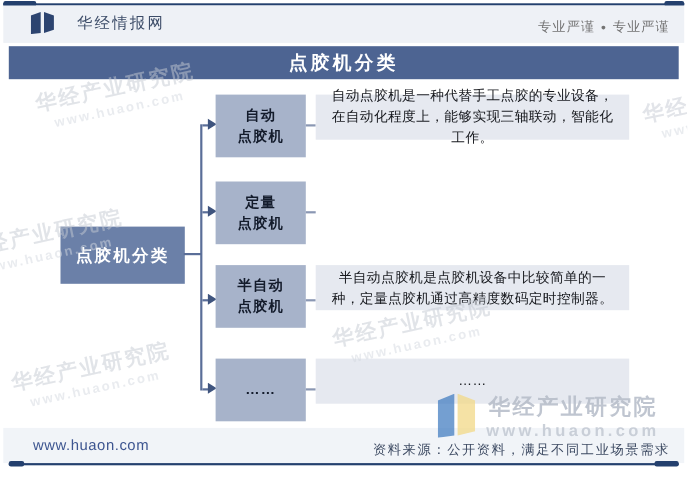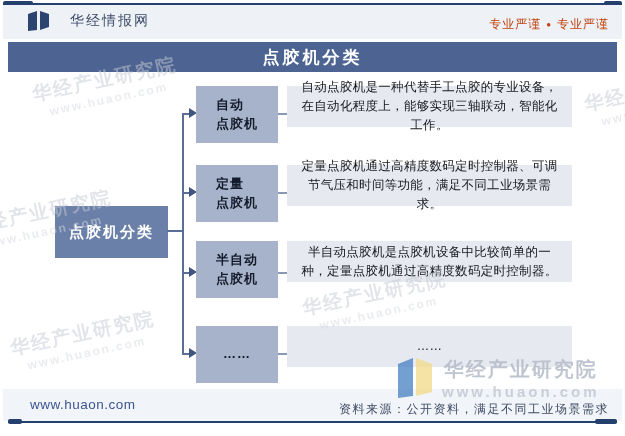--- a/index.html
+++ b/index.html
@@ -12,38 +12,38 @@
   .rule-top-thin{left:3px;right:3px;top:3px;height:2px;}
   .rule-top-thick-left{left:3px;top:1px;width:30px;height:5px;border-radius:2px;}
   .rule-top-thick-right{right:3px;top:1px;width:18px;height:5px;border-radius:2px;}
   .rule-bottom-thin{left:8px;right:8px;top:421px;height:2px;}
   .rule-bottom-thick-left{left:8px;top:419px;width:14px;height:5px;border-radius:2px;}
   .rule-bottom-thick-right{right:8px;top:419px;width:22px;height:5px;border-radius:2px;}
   
   .header-band{position:absolute;left:3px;right:3px;top:5px;height:34px;background:#eef1f6;}
   .brand{position:absolute;left:28px;top:11px;display:flex;align-items:center;gap:20px;}
   .brand-text{font-size:14px;color:#3c4c68;letter-spacing:2px;font-weight:500;}
-  .tagline{position:absolute;right:16px;top:16px;font-size:12px;color:#c2410c;letter-spacing:1px;display:flex;align-items:center;gap:5px;}
+  .tagline{position:absolute;right:16px;top:16px;font-size:12px;color:#737373;letter-spacing:1px;display:flex;align-items:center;gap:5px;}
   .tagline .sep{font-size:8px;line-height:1;}
   
   .title-band{position:absolute;left:8px;right:8px;top:42px;height:30px;background:#4d6492;
     color:#fff;font-size:17px;font-weight:bold;letter-spacing:3px;
     display:flex;align-items:center;justify-content:center;z-index:2;}
   
   .root-box{position:absolute;left:55px;top:206px;width:113px;height:52px;background:#6b80a8;
     color:#fff;font-size:15px;font-weight:bold;letter-spacing:2px;
     display:flex;align-items:center;justify-content:center;z-index:2;}
   .stem{position:absolute;left:167px;top:230px;width:16px;height:2px;background:#5a6e98;z-index:2;}
   .trunk{position:absolute;left:182px;top:113px;width:2px;height:242px;background:#5a6e98;z-index:2;}
   .branch-line{position:absolute;left:184px;width:6px;height:2px;background:#5a6e98;z-index:2;}
   .arrowhead{position:absolute;left:189px;width:0;height:0;z-index:2;
     border-top:5px solid transparent;border-bottom:5px solid transparent;border-left:8px solid #3f547e;}
   .mid-connector{position:absolute;left:278px;width:9px;height:2px;background:#8a97b3;z-index:2;}
   .cat-box{position:absolute;left:196px;width:82px;height:57px;background:#a7b3ca;
-    color:#141c2c;font-size:13px;font-weight:bold;letter-spacing:1px;line-height:1.45;
+    color:#141c2c;font-size:13px;font-weight:bold;letter-spacing:1px;line-height:1.45;text-align:center;
     white-space:pre-line;display:flex;align-items:center;justify-content:center;z-index:2;}
   .desc-box{position:absolute;left:287px;width:285px;height:41px;background:#e6e9f0;
     color:#16181d;font-size:12.5px;line-height:1.5;letter-spacing:0.3px;text-align:center;
     display:flex;align-items:center;justify-content:center;box-sizing:border-box;padding:2px 10px;z-index:2;}
   .r1{top:86px}.r2{top:165px}.r3{top:241px}.r4{top:326px}
   .c1{top:113px}.c2{top:192px}.c3{top:272px}.c4{top:353px}
   
   .wm{position:absolute;z-index:5;pointer-events:none;text-align:center;}
   .wm-rot{transform:rotate(-12deg);transform-origin:left top;opacity:0.5;}
   .wm-name{font-size:19px;font-weight:bold;color:#c5cad3;letter-spacing:2px;white-space:nowrap;}
@@ -125,21 +125,20 @@
   <div class="cat-box r1">自动
 点胶机</div>
   <div class="mid-connector" style="top:113px;"></div>
   <div class="desc-box r1">自动点胶机是一种代替手工点胶的专业设备，在自动化程度上，能够实现三轴联动，智能化工作。</div>
 
   <div class="branch-line c2"></div>
   <div class="arrowhead" style="top:187px;"></div>
   <div class="cat-box r2">定量
 点胶机</div>
   <div class="mid-connector" style="top:192px;"></div>
-  <div class="desc-box r2">定量点胶机通过高精度数码定时控制器、可调节气压和时间等功能，满足不同工业场景需求。</div>
 
   <div class="branch-line c3"></div>
   <div class="arrowhead" style="top:267px;"></div>
   <div class="cat-box r3">半自动
 点胶机</div>
   <div class="mid-connector" style="top:272px;"></div>
   <div class="desc-box r3">半自动点胶机是点胶机设备中比较简单的一种，定量点胶机通过高精度数码定时控制器。</div>
 
   <div class="branch-line c4"></div>
   <div class="arrowhead" style="top:348px;"></div>

